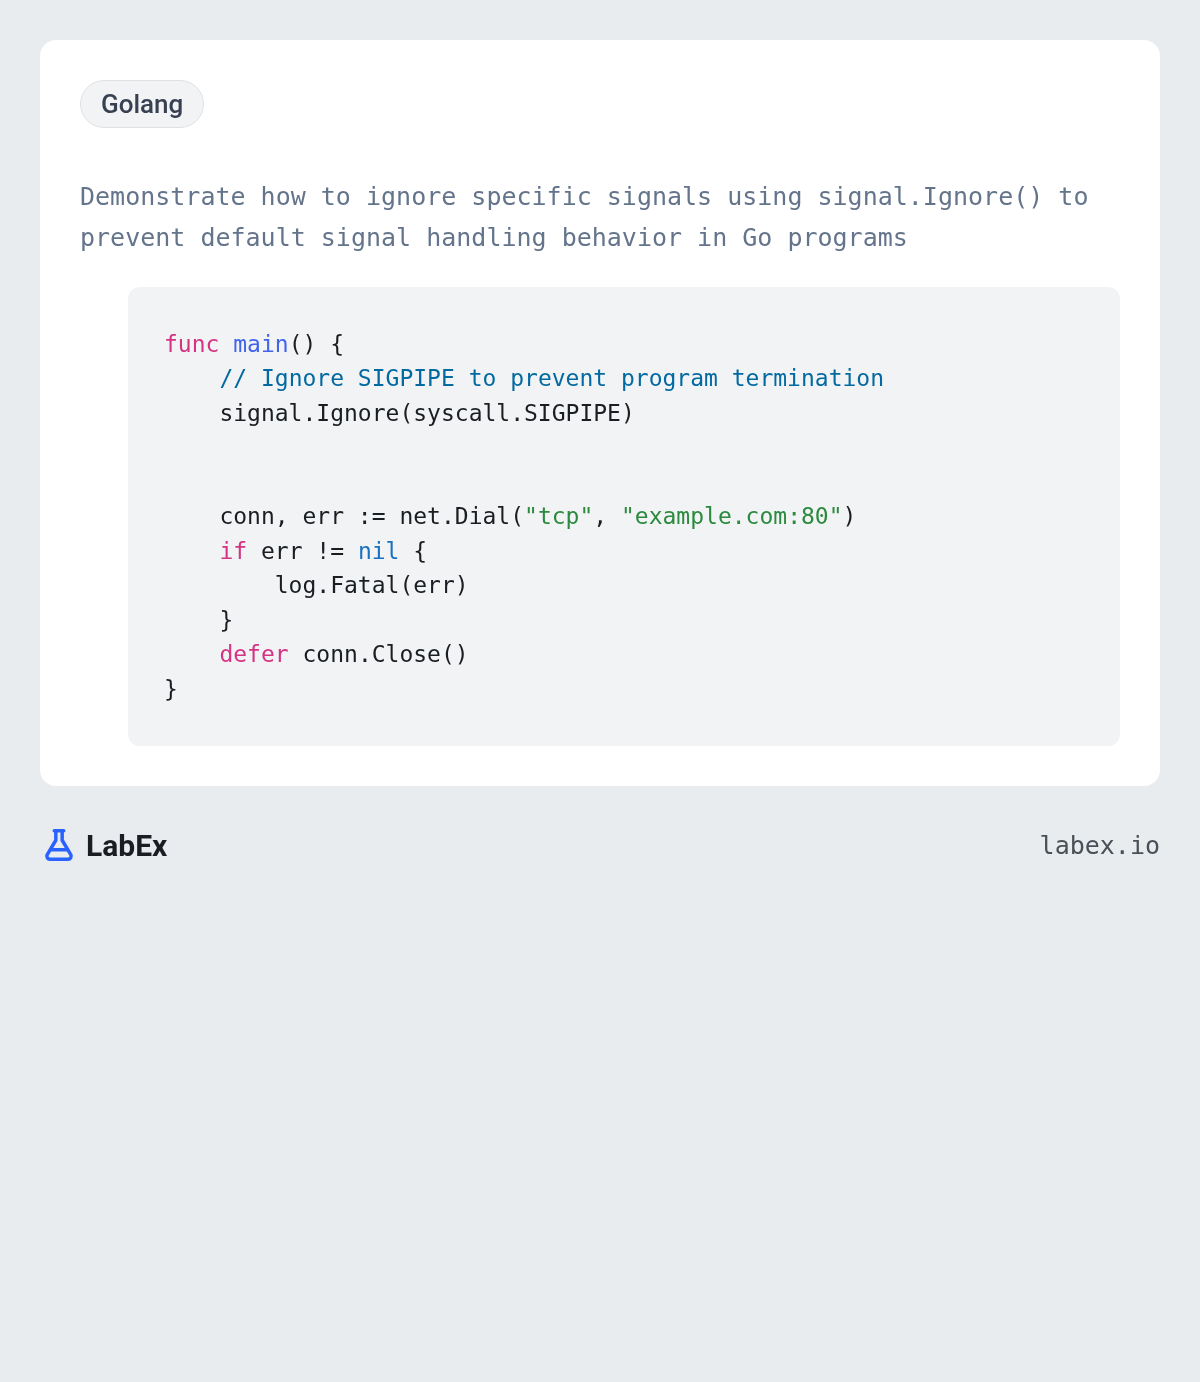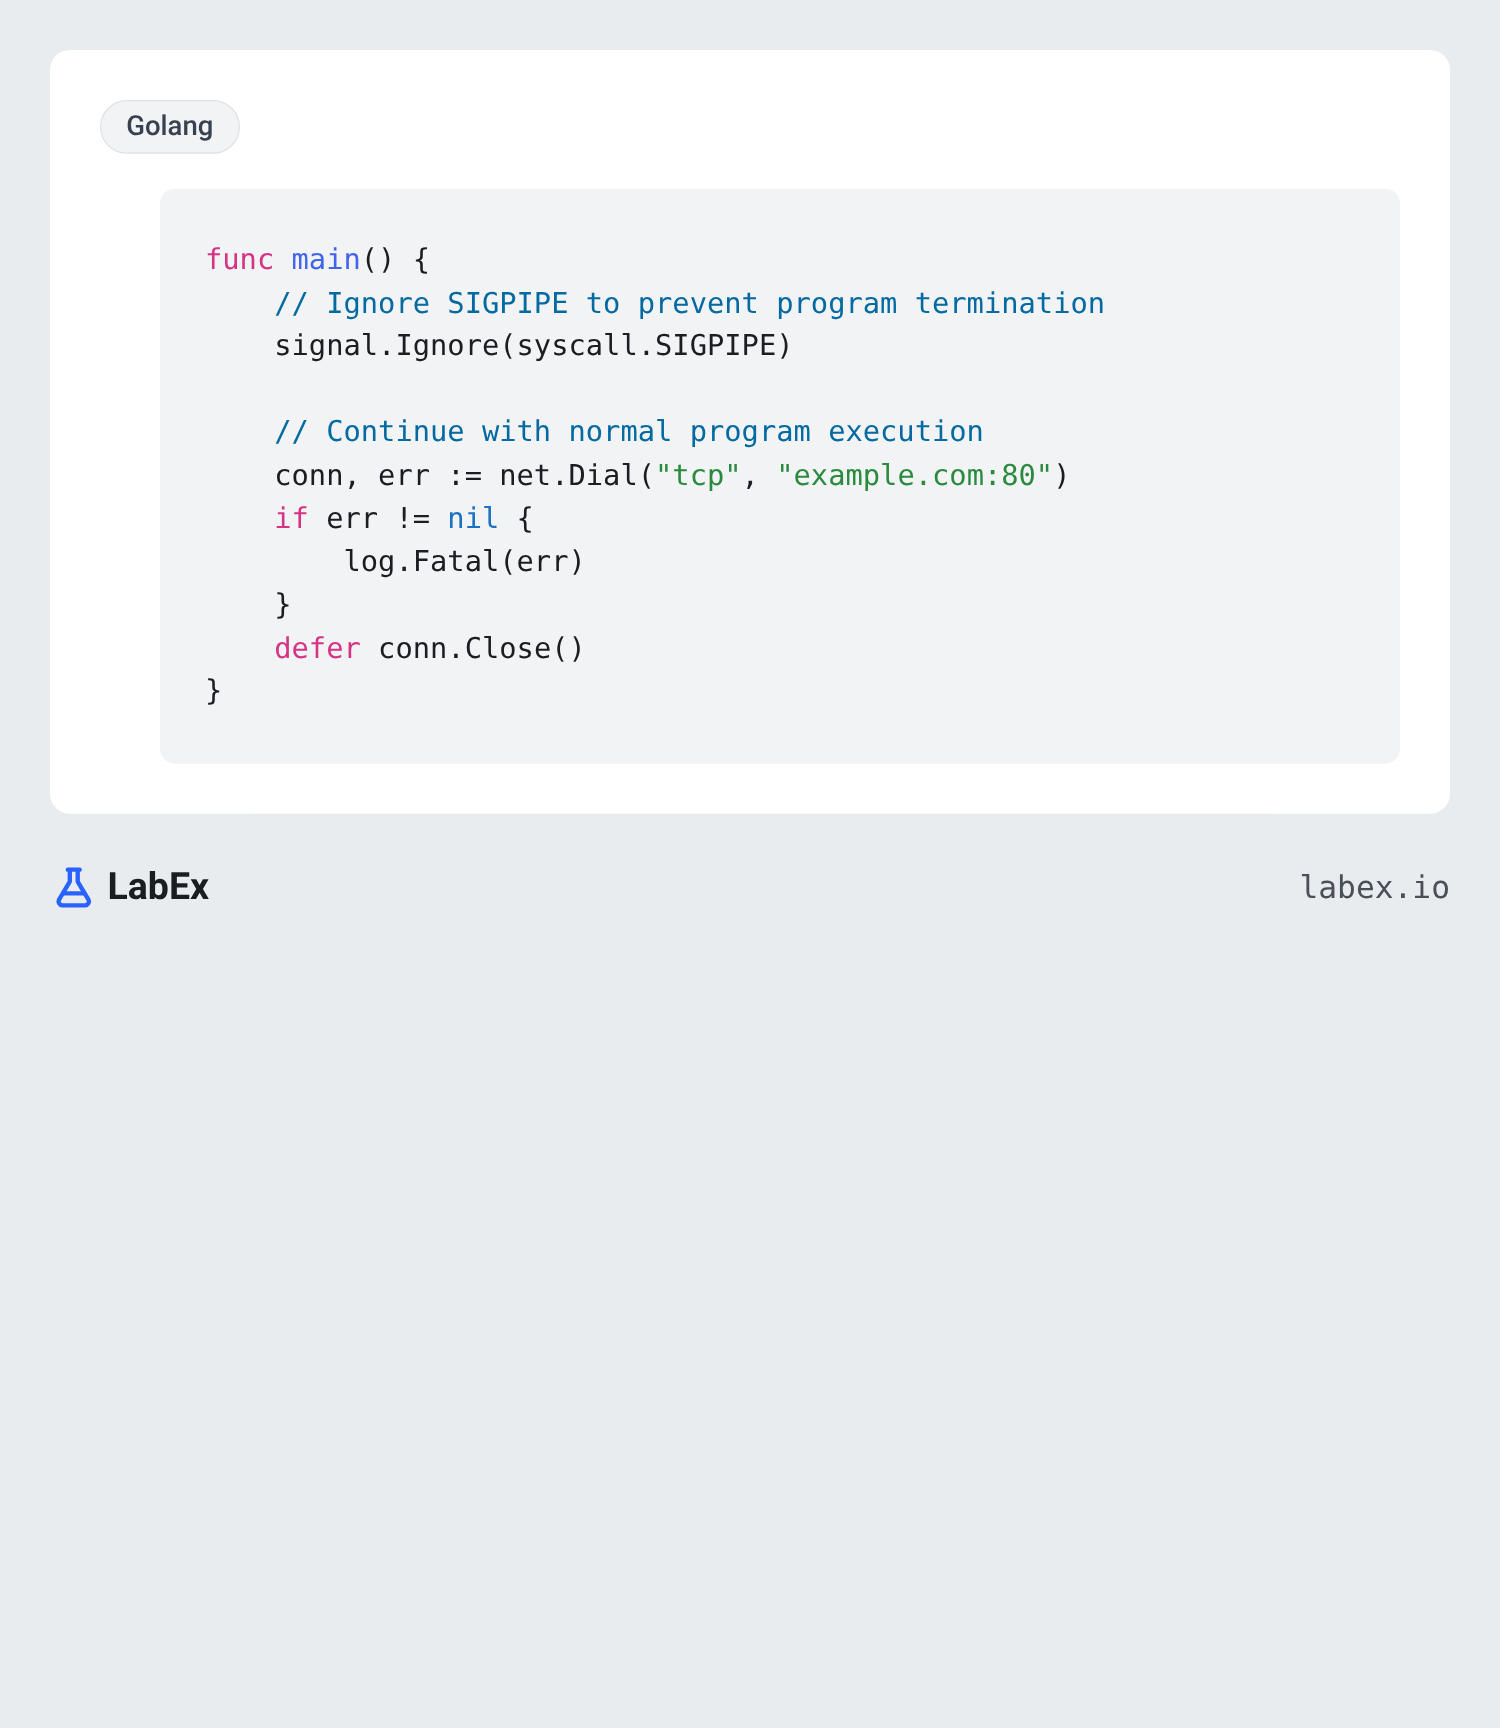--- a/index.html
+++ b/index.html
@@ -14,21 +14,21 @@
     background: #ffffff;
     border-radius: 16px;
     padding: 40px;
   }
   .badge {
     display: inline-block;
     background: #f1f3f5;
     color: #374151;
     padding: 8px 20px;
     border-radius: 24px;
-    font-size: 22px;
+    font-size: 26px;
     border: 1px solid #dee2e6;
     font-weight: 500;
   }
   .title {
     font-size: 58px;
     font-weight: 400;
     color: #2d3748;
     margin-top: 40px;
     letter-spacing: -0.5px;
   }
@@ -87,25 +87,26 @@
     font-family: ui-monospace, "SF Mono", Menlo, Monaco, Consolas, monospace;
     font-size: 25px;
     color: #495057;
   }
 </style>
 </head>
 <body>
 
 <div class="card">
   <span class="badge">Golang</span>
+  <p class="description">Demonstrate how to ignore specific signals using signal.Ignore() to prevent default signal handling behavior in Go programs</p>
   <pre class="code-block"><code id="code-content"><span class="kw">func </span><span class="fn">main</span><span>() {
     </span><span class="cm">// Ignore SIGPIPE to prevent program termination</span><span>
     signal.Ignore(syscall.SIGPIPE)
 
-    </span><span class="cm">// Continue with normal program execution</span><span>
+    </span><span>
     conn, err := net.Dial(</span><span class="str">"tcp"</span><span>, </span><span class="str">"example.com:80"</span><span>)
     </span><span class="kw">if</span><span> err != </span><span class="lit">nil</span><span> {
         log.Fatal(err)
     }
     </span><span class="kw">defer</span><span> conn.Close()
 }</span></code></pre>
 </div>
 
 <div class="footer">
   <div class="brand">

